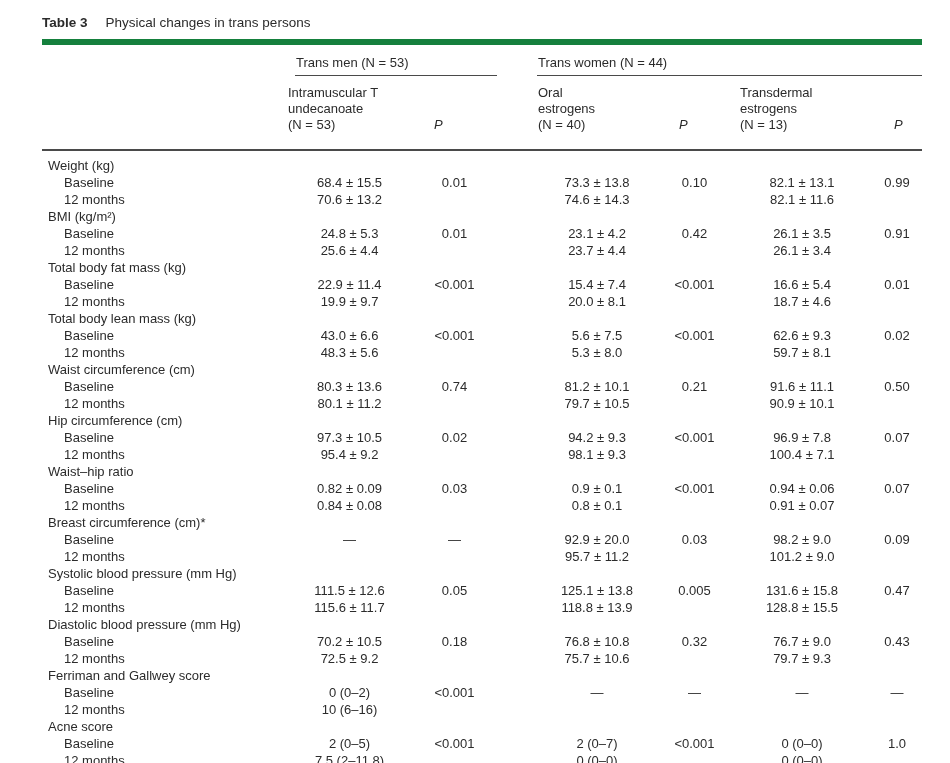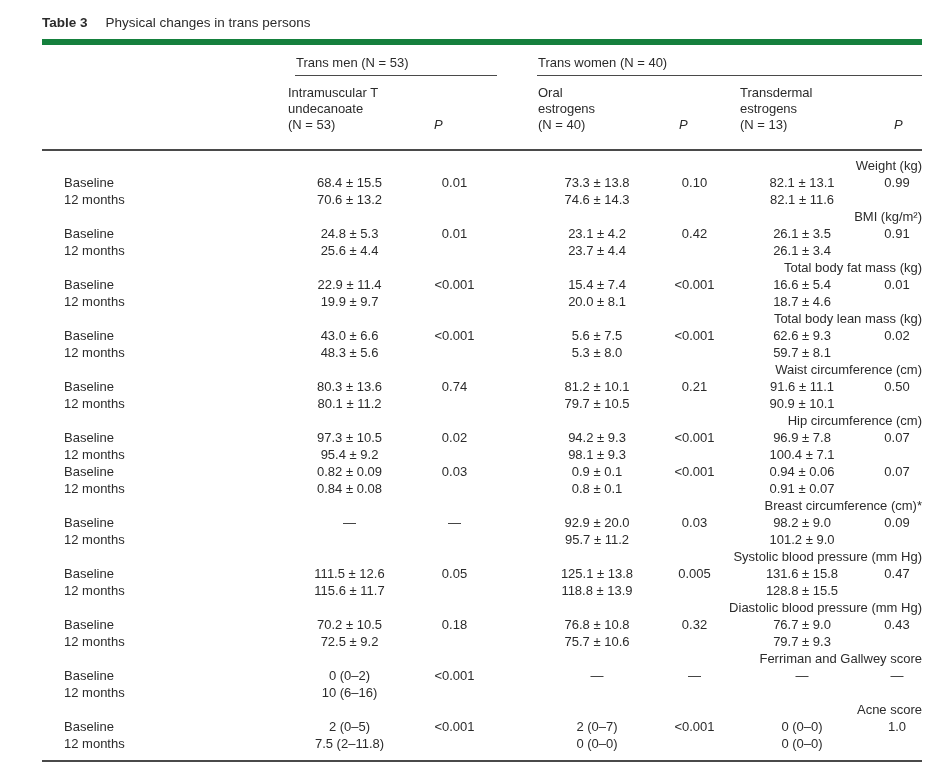--- a/index.html
+++ b/index.html
@@ -56,21 +56,21 @@
     font-style: italic;
     text-align: left;
     padding-left: 22px;
     line-height: 16px;
   }
 
   
   tbody td { height: 17px; line-height: 17px; white-space: nowrap; }
   tbody tr:first-child td { padding-top: 6px; }
   tbody tr:last-child td { padding-bottom: 8px; }
-  td.section-name { text-align: right; padding-left: 6px; }
+  td.section-name { text-align: left; padding-left: 6px; }
   td.row-label { text-align: left; padding-left: 22px; }
   td.val { text-align: center; }
   td.pval { text-align: center; }
 </style>
 </head>
 <body>
 
 <div class="page">
 
   <div class="table-caption">
@@ -89,21 +89,21 @@
       <col style="width:50px">
     </colgroup>
     <thead>
       <tr class="group-row">
         <td></td>
         <td class="group-cell first" colspan="2">
           <div class="grp">Trans men (N = 53)</div>
         </td>
         <td></td>
         <td class="group-cell" colspan="4">
-          <div class="grp">Trans women (N = 40)</div>
+          <div class="grp">Trans women (N = 44)</div>
         </td>
       </tr>
       <tr class="subheader-row">
         <td></td>
         <td class="col-head tight">Intramuscular T
 undecanoate
 (N = 53)</td>
         <td class="p-head">P</td>
         <td></td>
         <td class="col-head tight">Oral
@@ -249,20 +249,23 @@
           <td class="row-label">12 months</td>
           <td class="val">95.4 ± 9.2</td>
           <td class="pval"></td>
           <td></td>
           <td class="val">98.1 ± 9.3</td>
           <td class="pval"></td>
           <td class="val">100.4 ± 7.1</td>
           <td class="pval"></td>
         </tr>
         <tr>
+          <td class="section-name" colspan="8">Waist–hip ratio</td>
+        </tr>
+        <tr>
           <td class="row-label">Baseline</td>
           <td class="val">0.82 ± 0.09</td>
           <td class="pval">0.03</td>
           <td></td>
           <td class="val">0.9 ± 0.1</td>
           <td class="pval">&lt;0.001</td>
           <td class="val">0.94 ± 0.06</td>
           <td class="pval">0.07</td>
         </tr>
         <tr>

